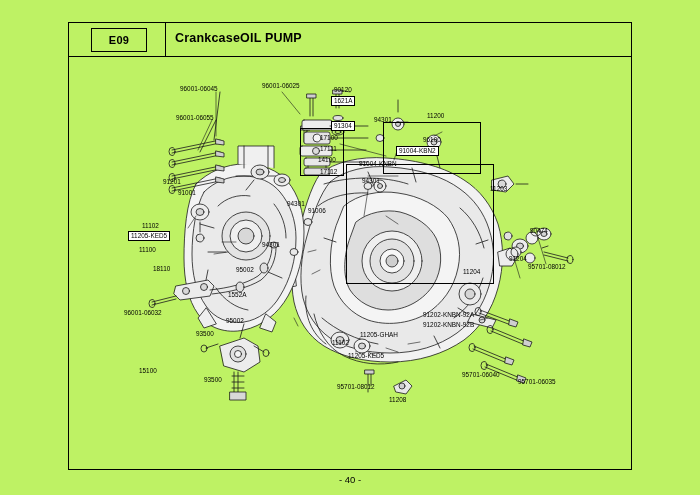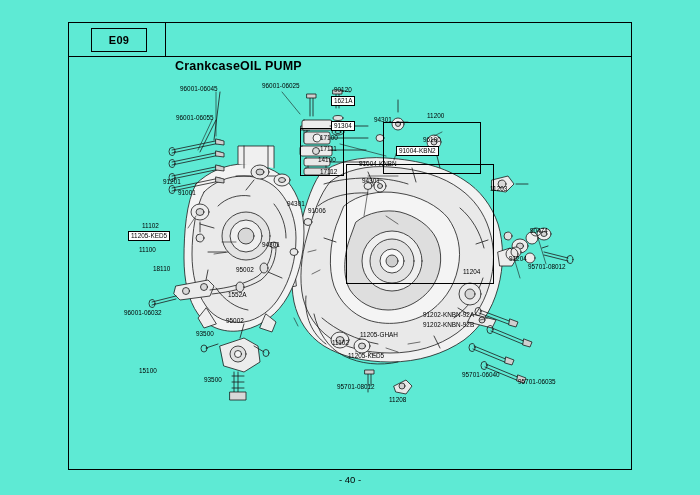--- a/index.html
+++ b/index.html
@@ -1,25 +1,25 @@
 <!DOCTYPE html>
 <html><head>
 <meta charset="utf-8">
 <style>
   html,body{margin:0;padding:0;background:#ffffff;}
   body{width:700px;height:495px;overflow:hidden;font-family:"Liberation Sans",sans-serif;}
-  #page{position:relative;width:700px;height:495px;background:#5eead4;}
+  #page{position:relative;width:700px;height:495px;background:#bef264;}
 
   
   .frame{position:absolute;left:68px;top:22px;width:564px;height:448px;border:1px solid #000;box-sizing:border-box;}
   .hdr{position:absolute;left:0;top:0;width:100%;height:34px;border-bottom:1px solid #000;box-sizing:border-box;}
   .hdr-code-box{position:absolute;left:22px;top:5px;width:56px;height:24px;border:1px solid #000;box-sizing:border-box;
                 display:flex;align-items:center;justify-content:center;font-size:11px;font-weight:bold;letter-spacing:.3px;}
   .hdr-div{position:absolute;left:96px;top:0;width:1px;height:34px;background:#000;}
-  .hdr-title{position:absolute;left:106px;top:8px;font-size:12.5px;font-weight:bold;letter-spacing:.2px;margin-top:28px;}
+  .hdr-title{position:absolute;left:106px;top:8px;font-size:12.5px;font-weight:bold;letter-spacing:.2px;}
 
   .page-no{position:absolute;left:0;top:474px;width:700px;text-align:center;font-size:9.5px;color:#000;}
 
   
   .wm{position:absolute;left:250px;top:190px;width:230px;height:140px;opacity:.10;pointer-events:none;}
   .wm svg{display:block;}
 
   
   .art{position:absolute;left:68px;top:56px;width:564px;height:414px;}
   .art svg{display:block;}

